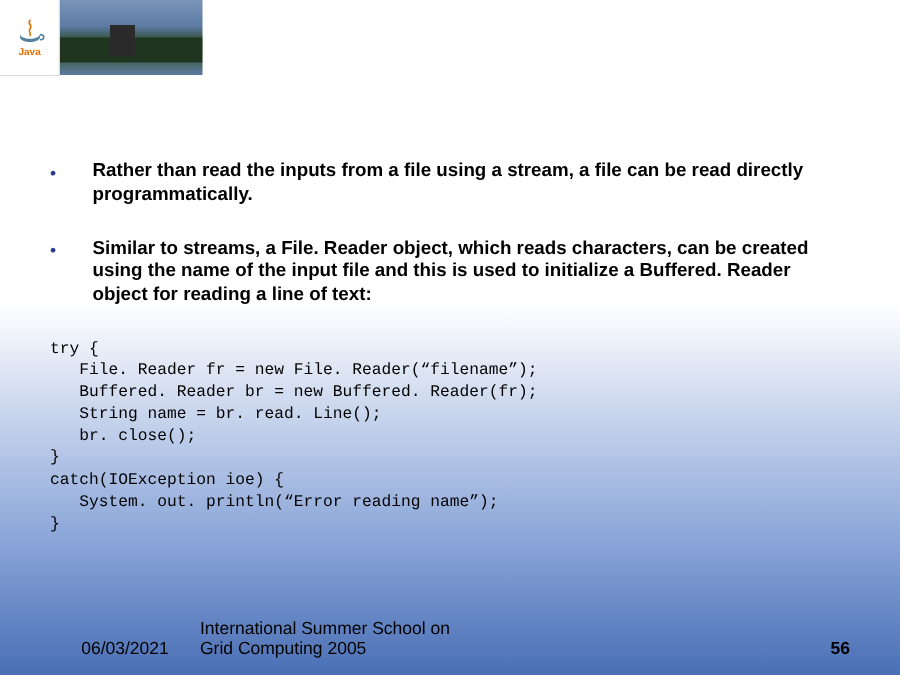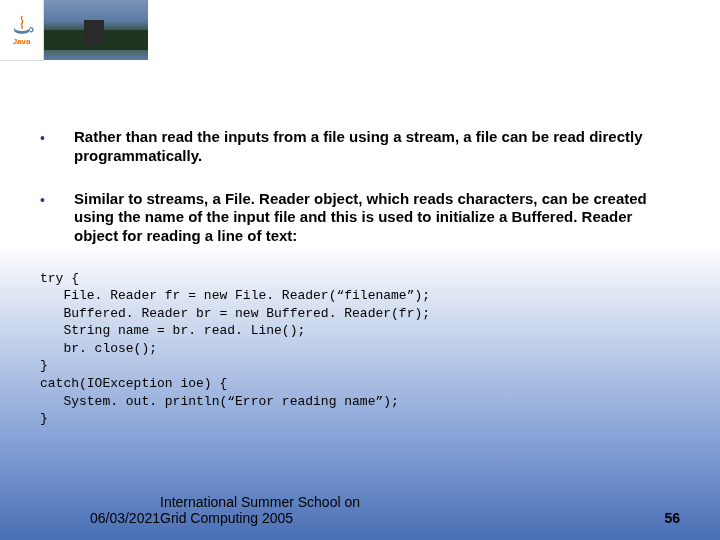--- a/index.html
+++ b/index.html
@@ -14,21 +14,21 @@
     position: relative;
     width: 720px;
     height: 540px;
     background: linear-gradient(to bottom, #ffffff 0%, #ffffff 45%, #8aa5d8 80%, #4a6fb5 100%);
     box-sizing: border-box;
   }
   .logo-bar {
     position: absolute;
     top: 0;
     left: 0;
-    width: 148px;
+    width: 162px;
     height: 60px;
     display: flex;
   }
   .java-logo {
     width: 50px;
     height: 60px;
     background: #fff;
     border-right: 1px solid #ddd;
     border-bottom: 1px solid #ddd;
     position: relative;
@@ -117,21 +117,21 @@
     right: 40px;
     display: flex;
     justify-content: space-between;
     align-items: flex-end;
     font-size: 14px;
     color: #000;
   }
   .footer-center {
     flex: 1;
   }
-  .footer-left { flex: 0 0 120px; text-align: right; margin-top: 16px; }
+  .footer-left { flex: 0 0 120px; text-align: center; margin-top: 16px; }
   .footer-right { flex: 0 0 60px; text-align: right; font-weight: bold; }
 </style>
 </head>
 <body>
 
 <div class="slide">
 
   <div class="logo-bar">
     <div class="java-logo">
       <div class="java-cup">

